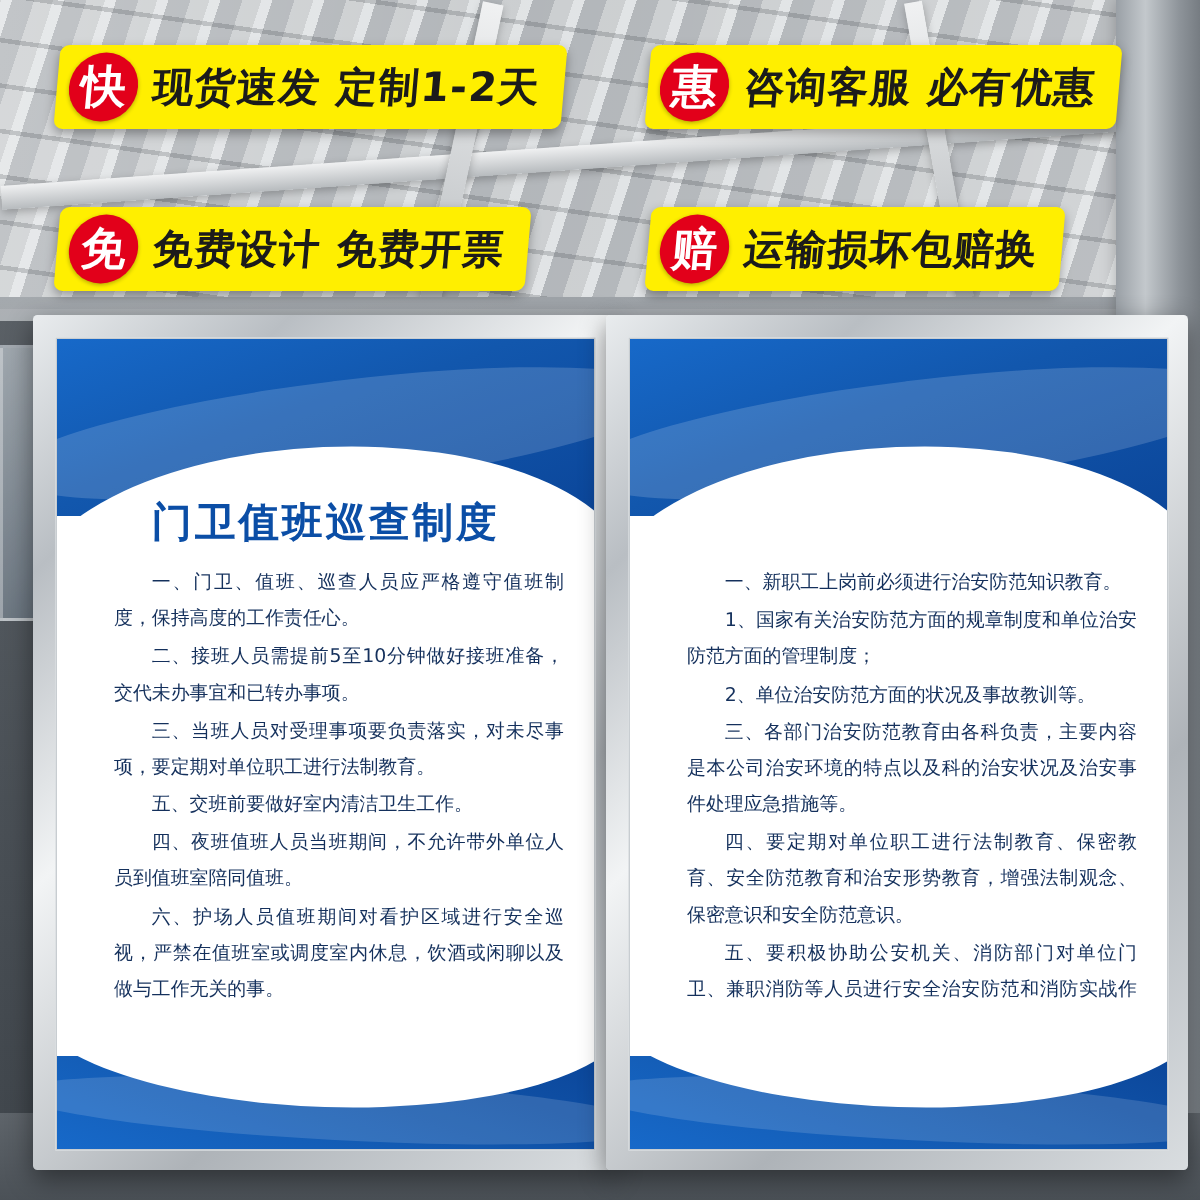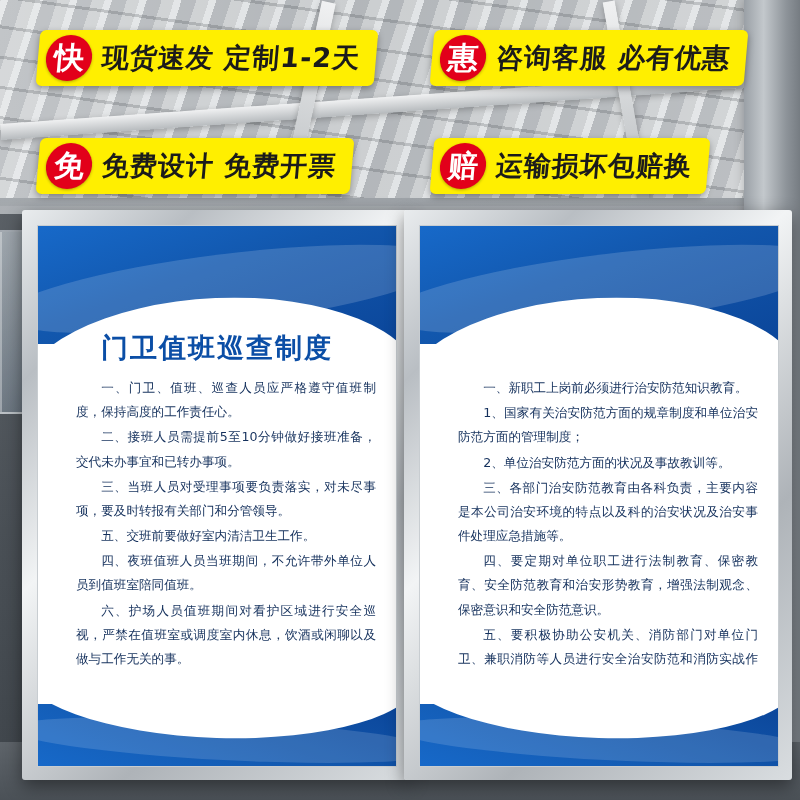--- a/index.html
+++ b/index.html
@@ -247,21 +247,21 @@
 
   <div class="board-frame" id="board-left">
     <div class="board-inner">
       <div class="wave-top">
         <div class="wave-top-light"></div>
       </div>
       <div class="board-title">门卫值班巡查制度</div>
       <div class="board-body">
         <p>一、门卫、值班、巡查人员应严格遵守值班制度，保持高度的工作责任心。</p>
         <p>二、接班人员需提前5至10分钟做好接班准备，交代未办事宜和已转办事项。</p>
-        <p>三、当班人员对受理事项要负责落实，对未尽事项，要及时转报有关部门和分管领导。</p>
+        <p>三、当班人员对受理事项要负责落实，对未尽事项，要定期对单位职工进行法制教育。</p>
         <p>五、交班前要做好室内清洁卫生工作。</p>
         <p>四、夜班值班人员当班期间，不允许带外单位人员到值班室陪同值班。</p>
         <p>六、护场人员值班期间对看护区域进行安全巡视，严禁在值班室或调度室内休息，饮酒或闲聊以及做与工作无关的事。</p>
         <p>七、在工作期间严禁中途脱岗，睡觉。</p>
         <p>八、护场人员要严格执行交接班制度，交接班时应互相在记录本上签上正常过异常及交接班人姓名。</p>
         <p>九、值班人员对收班车辆要认真做好车内设施的记录工作。</p>
       </div>
       <div class="wave-bottom">
         <div class="wave-bottom-light"></div>
       </div>

